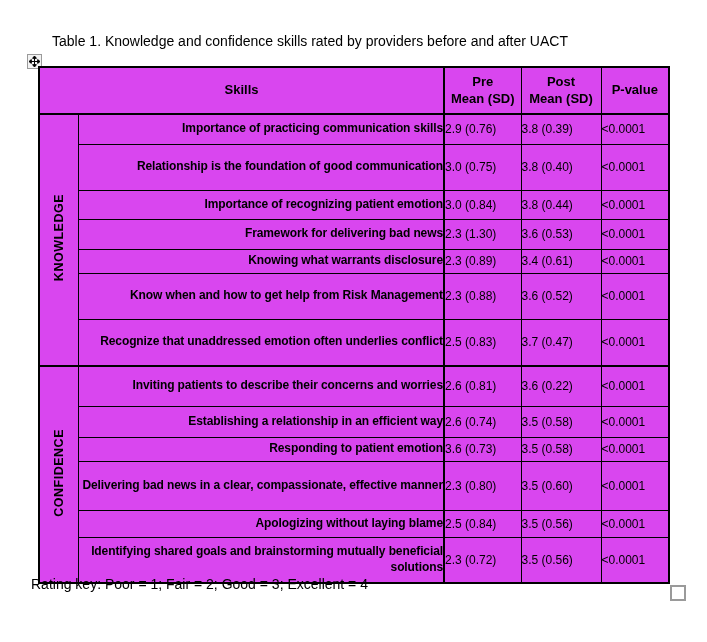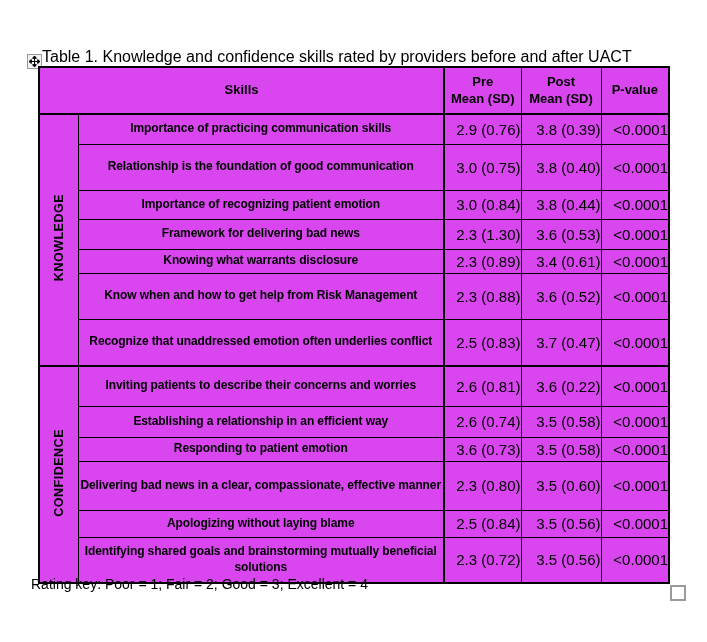--- a/index.html
+++ b/index.html
@@ -6,24 +6,23 @@
   body {
     width: 707px; height: 642px;
     background: #ffffff;
     font-family: "Liberation Sans", sans-serif;
     color: #000;
     position: relative;
     overflow: hidden;
   }
   .caption {
     position: absolute;
-    left: 42px; top: 33px;
-    font-size: 16px;
+    left: 52px; top: 33px;
+    font-size: 14px;
     white-space: nowrap;
-    margin-top: 15px;
   }
   .move-handle {
     position: absolute;
     left: 27px; top: 54px;
     width: 15px; height: 15px;
     box-sizing: border-box;
     border: 1px solid #9a9a9a;
     background: #f2f2f2;
     display: flex; align-items: center; justify-content: center;
   }
@@ -50,27 +49,27 @@
     text-align: center;
     line-height: 1.25;
     border-bottom-width: 2px !important;
   }
   .col-pre { border-left-width: 2px !important; }
   .section-start td, .section-start th { border-top-width: 2px !important; }
   .skill-cell {
     font-weight: bold;
     font-size: 12px;
     line-height: 1.3;
-    text-align: center;
+    text-align: right;
     padding: 2px 3px 2px 7px;
     letter-spacing: -0.1px;
   }
   .num-cell {
-    font-size: 15px;
-    text-align: right;
+    font-size: 12px;
+    text-align: left;
     white-space: nowrap;
   }
   .group-cell {
     text-align: center;
     vertical-align: middle;
   }
   .vtext {
     writing-mode: vertical-rl;
     transform: rotate(180deg);
     font-weight: bold;

